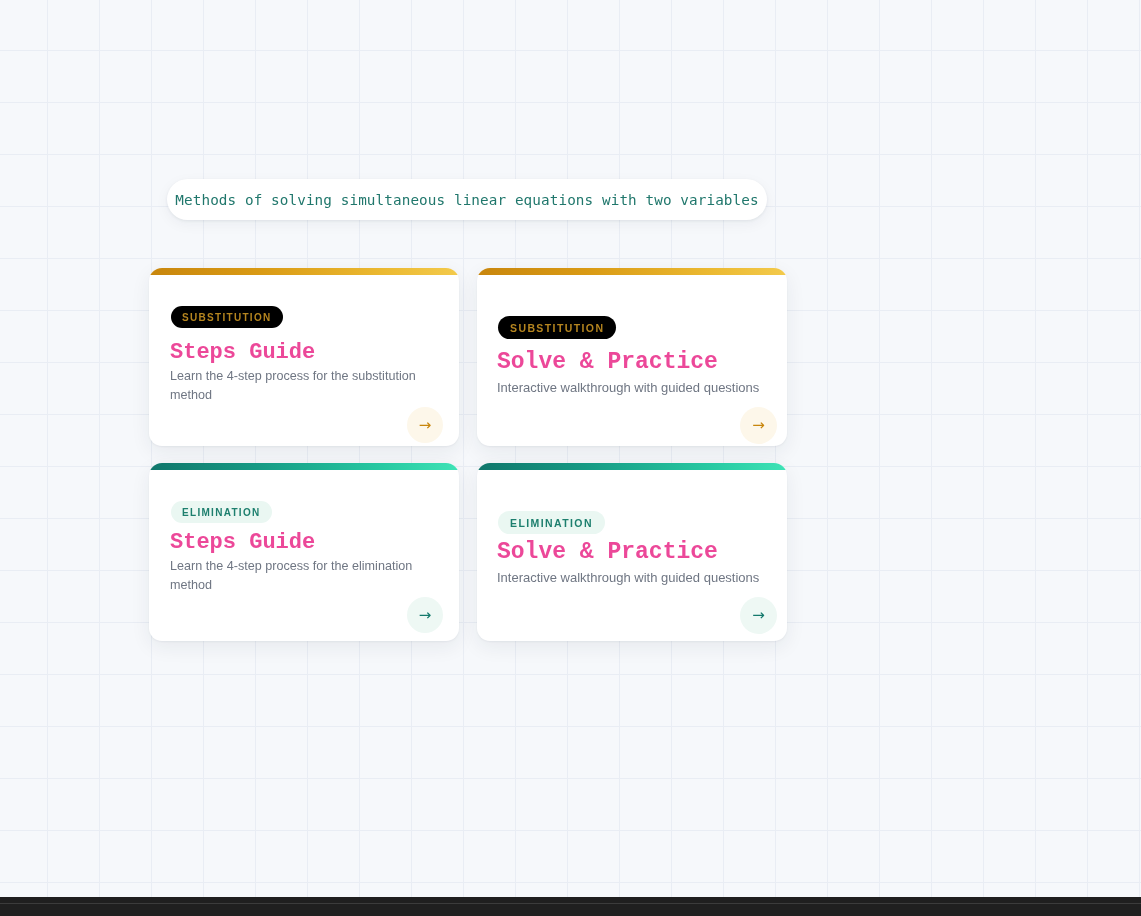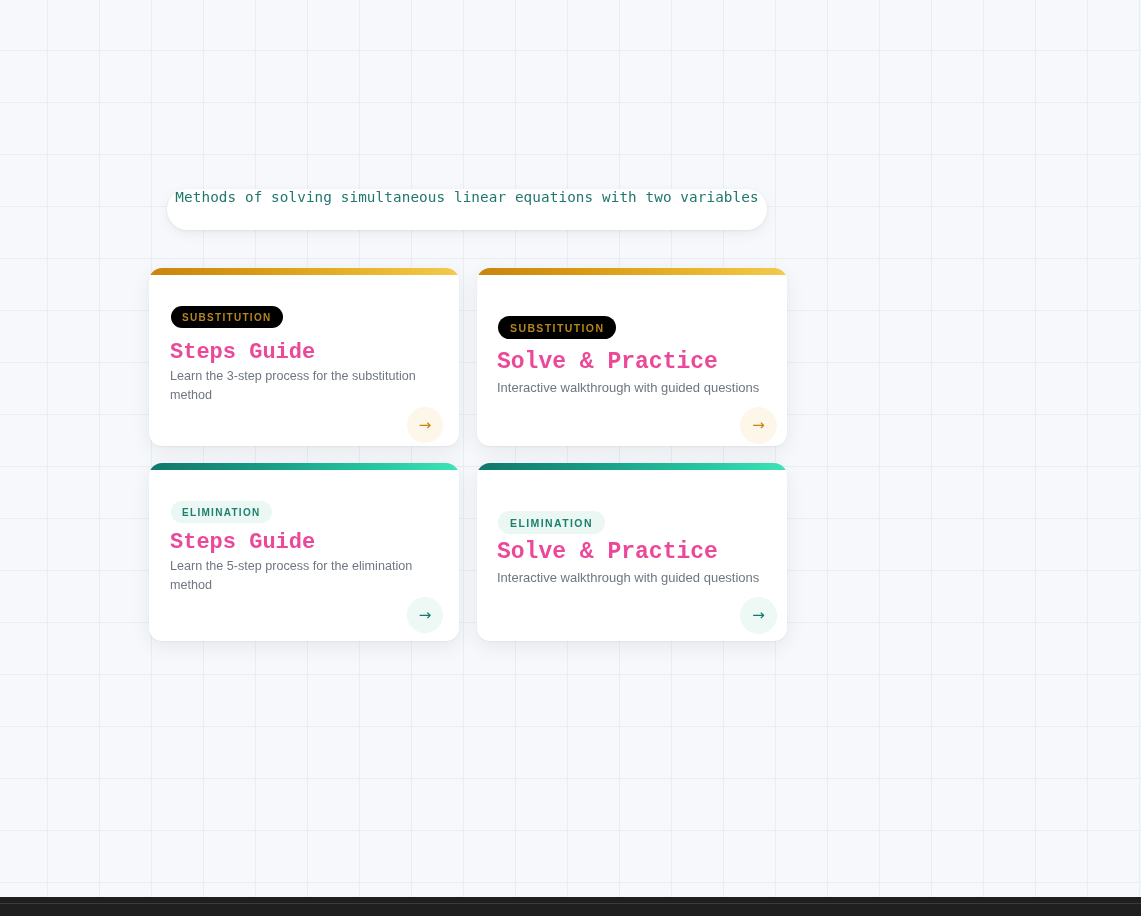--- a/index.html
+++ b/index.html
@@ -31,27 +31,28 @@
   #page-root {
     position: absolute;
     inset: 0;
     z-index: 1;
   }
 
   
   #title-pill {
     position: absolute;
     left: 167px;
-    top: 189px;
+    top: 179px;
     width: 600px;
     height: 41px;
     background: #ffffff;
     border-radius: 21px;
     box-shadow: 0 1px 3px rgba(23, 37, 63, 0.07), 0 4px 14px rgba(23, 37, 63, 0.05);
     display: flex;
+    align-items: center;
     justify-content: center;
     box-sizing: border-box;
   }
   #title-pill .title-text {
     font-family: "DejaVu Sans Mono", "Liberation Mono", monospace;
     font-size: 14.3px;
     letter-spacing: 0.1px;
     color: #20776c;
     white-space: nowrap;
   }
@@ -213,21 +214,21 @@
 
   <div id="title-pill">
     <span class="title-text">Methods of solving simultaneous linear equations with two variables</span>
   </div>
 
   <div class="card amber" id="card-substitution-steps">
     <div class="top-bar"></div>
     <div class="card-body">
       <span class="badge">SUBSTITUTION</span>
       <div class="card-heading">Steps Guide</div>
-      <div class="card-desc">Learn the 3-step process for the substitution method</div>
+      <div class="card-desc">Learn the 4-step process for the substitution method</div>
       <div class="arrow-btn">
         <span class="arrow-glyph">→</span>
       </div>
     </div>
   </div>
 
   <div class="card amber" id="card-substitution-practice">
     <div class="top-bar"></div>
     <div class="card-body">
       <span class="badge">SUBSTITUTION</span>
@@ -237,21 +238,21 @@
         <span class="arrow-glyph">→</span>
       </div>
     </div>
   </div>
 
   <div class="card teal" id="card-elimination-steps">
     <div class="top-bar"></div>
     <div class="card-body">
       <span class="badge">ELIMINATION</span>
       <div class="card-heading">Steps Guide</div>
-      <div class="card-desc">Learn the 5-step process for the elimination method</div>
+      <div class="card-desc">Learn the 4-step process for the elimination method</div>
       <div class="arrow-btn">
         <span class="arrow-glyph">→</span>
       </div>
     </div>
   </div>
 
   <div class="card teal" id="card-elimination-practice">
     <div class="top-bar"></div>
     <div class="card-body">
       <span class="badge">ELIMINATION</span>

